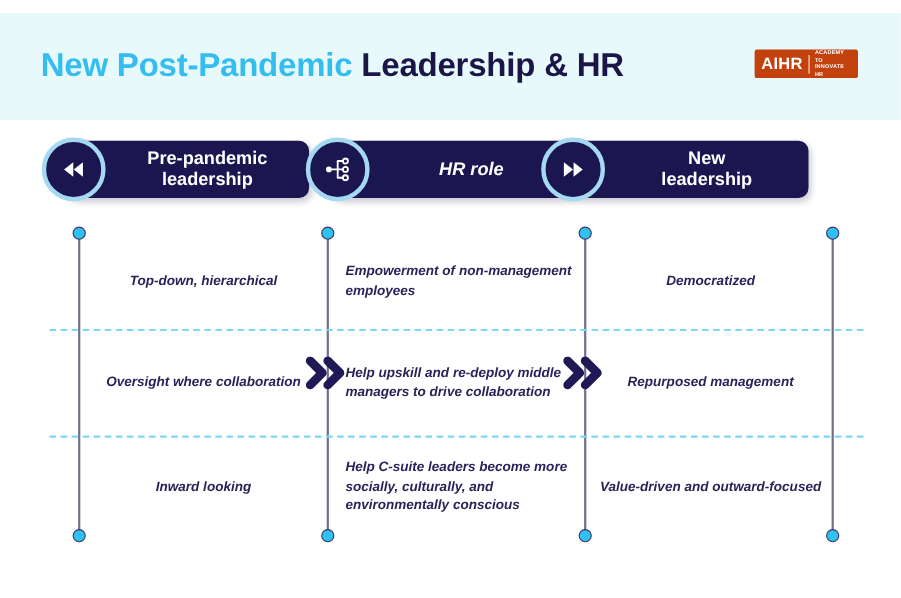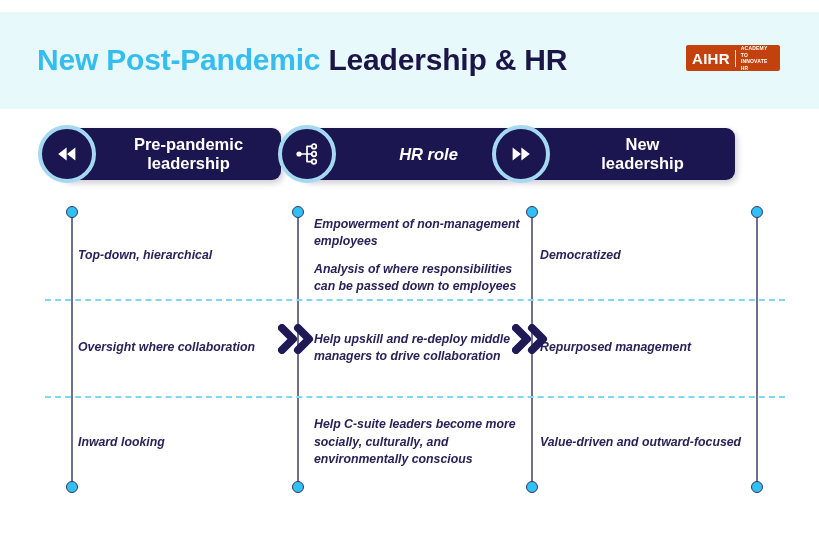--- a/index.html
+++ b/index.html
@@ -164,21 +164,21 @@
     font-size: 12.3px;
     font-style: italic;
     font-weight: bold;
     line-height: 17.5px;
     display: flex;
     flex-direction: column;
     justify-content: center;
   }
   .cell p { margin: 0; }
   .cell p + p { margin-top: 10px; }
-  .cell.center { text-align: center; align-items: flex-start; }
+  .cell.center { text-align: center; align-items: center; }
   .cell.left   { text-align: left;   align-items: flex-start; }
 
   
   .col-a { left: 78px;  width: 214px; }
   
   .col-b { left: 314px; width: 208px; }
   
   .col-c { left: 540px; width: 212px; }
 
   .row-1 { top: 212px; height: 87px; }
@@ -263,21 +263,20 @@
 </div>
 
 <div class="divider" id="divider-1"></div>
 <div class="divider" id="divider-2"></div>
 
 <div class="cell center col-a row-1">
   <p>Top-down, hierarchical</p>
 </div>
 <div class="cell left col-b row-1">
   <p>Empowerment of non-management employees</p>
-  <p>Analysis of where responsibilities can be passed down to employees</p>
 </div>
 <div class="cell center col-c row-1">
   <p>Democratized</p>
 </div>
 
 <div class="cell center col-a row-2">
   <p>Oversight where collaboration</p>
 </div>
 <div class="cell left col-b row-2">
   <p>Help upskill and re-deploy middle managers to drive collaboration</p>

